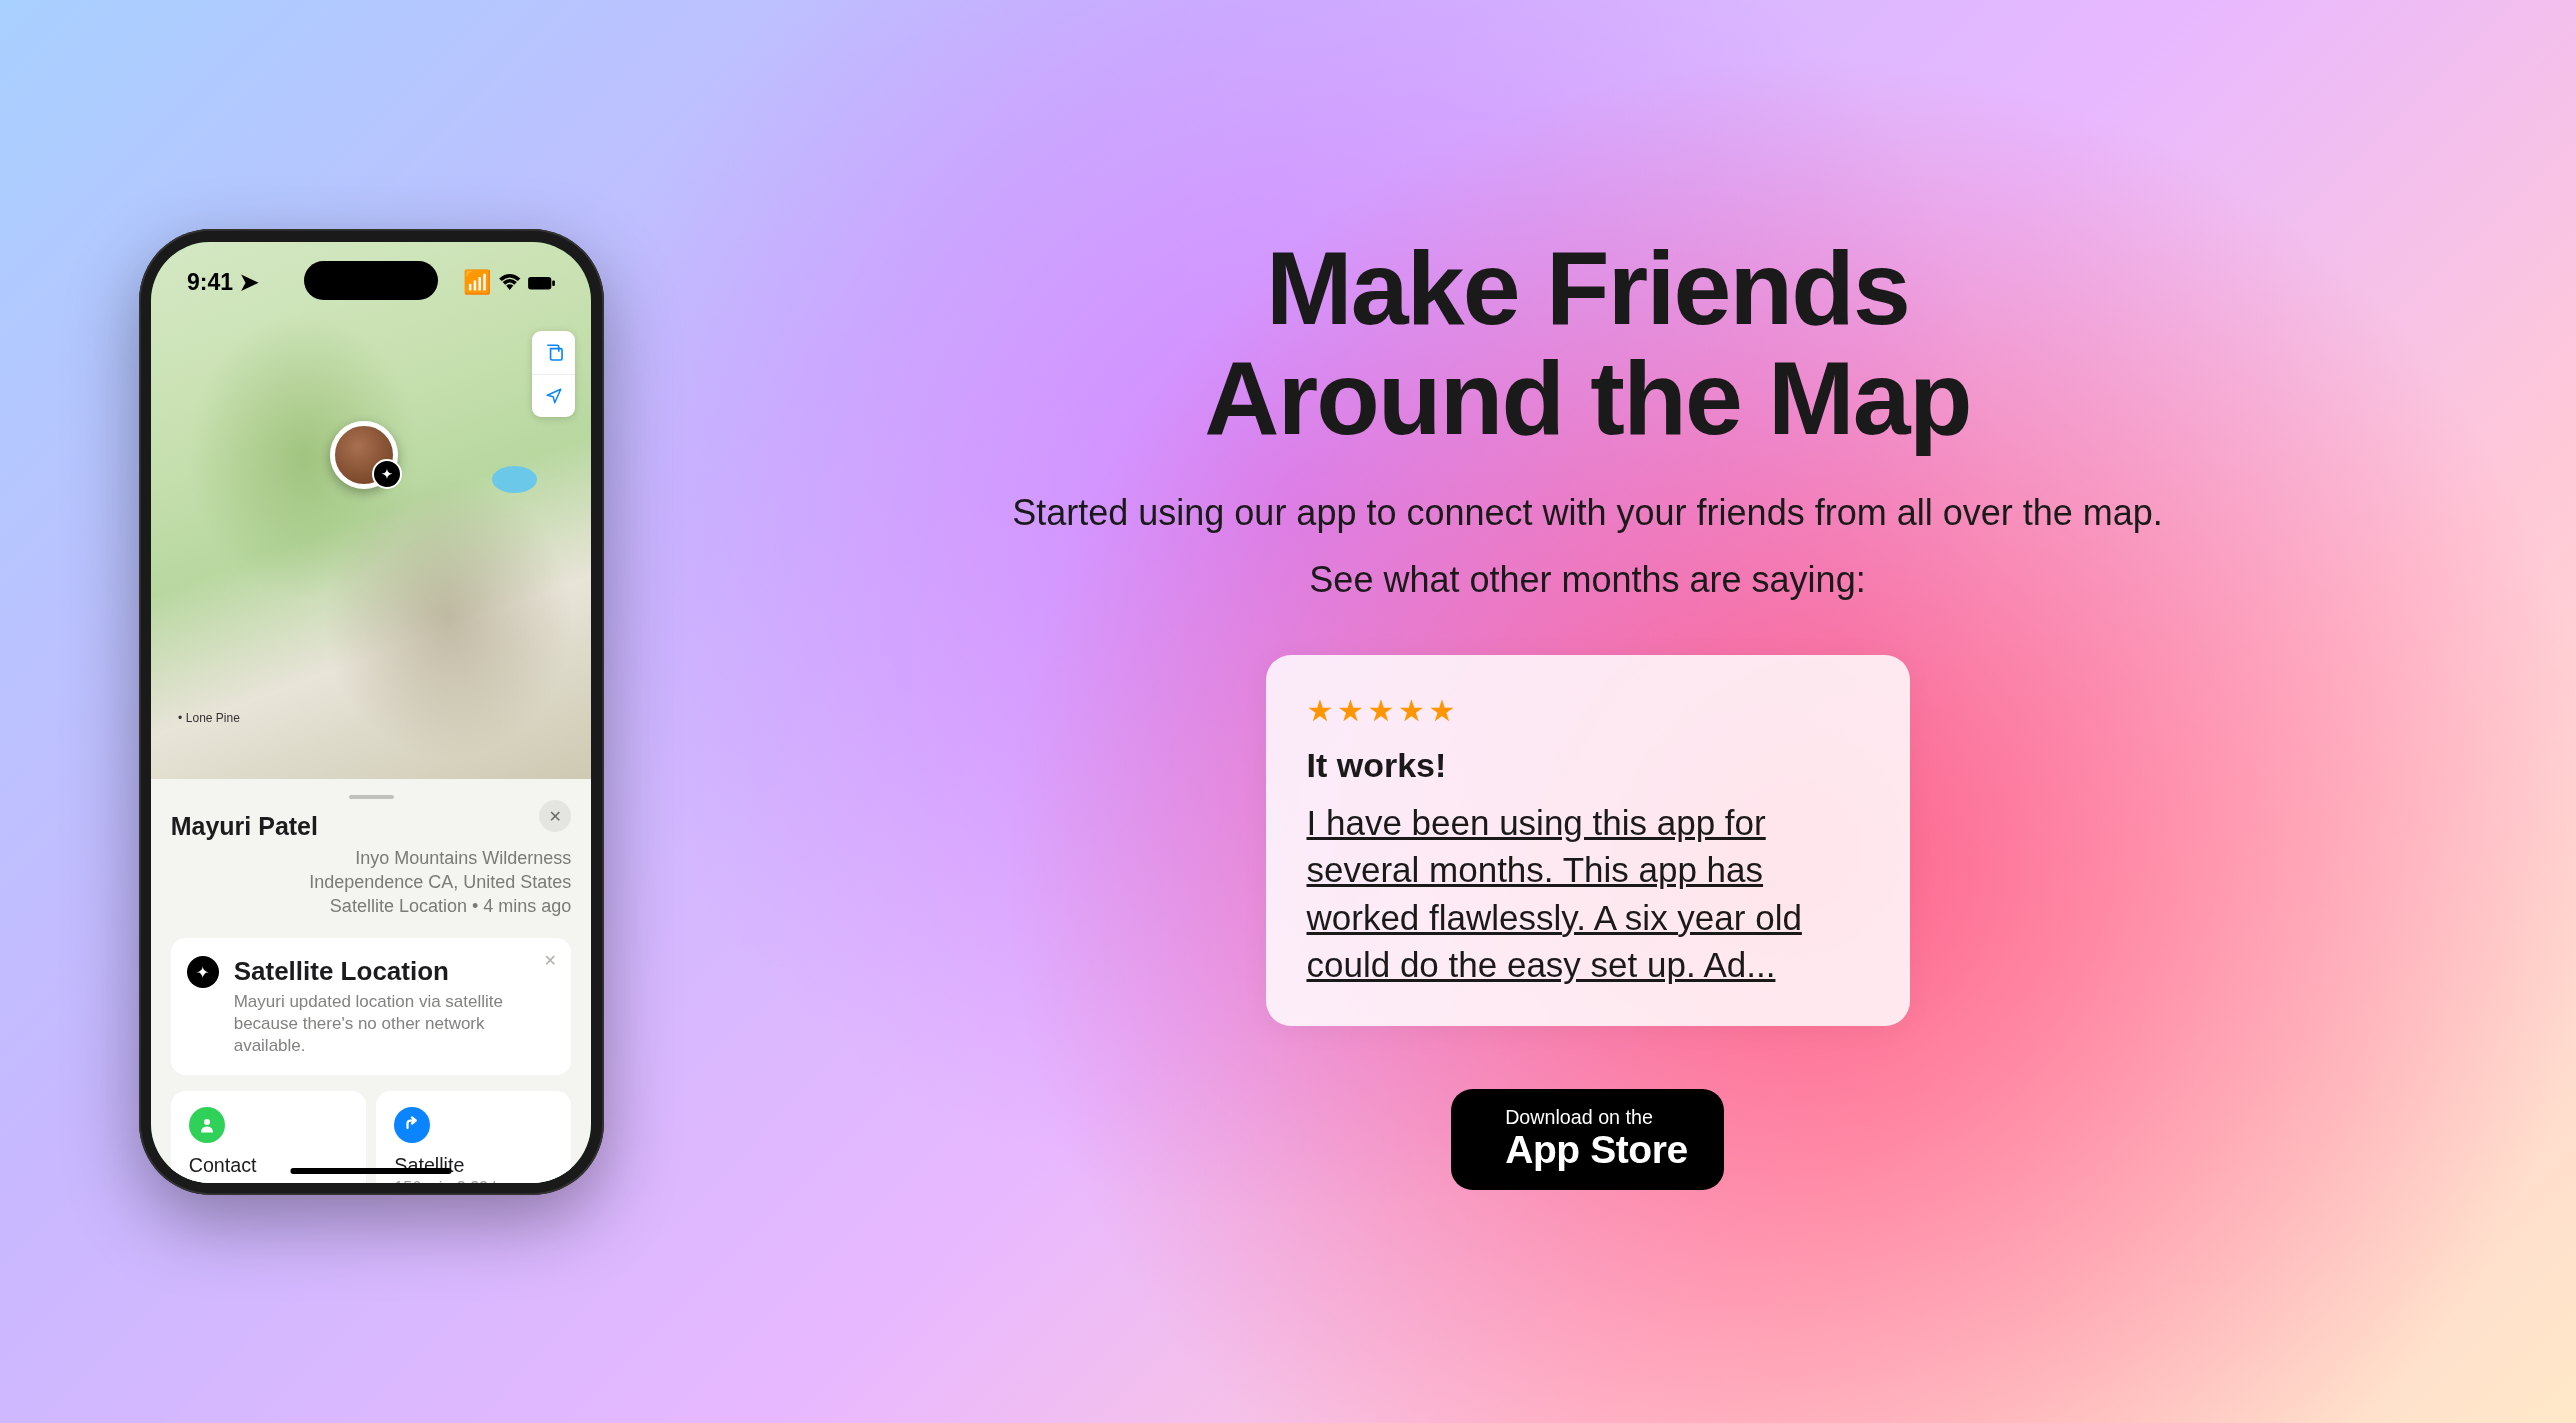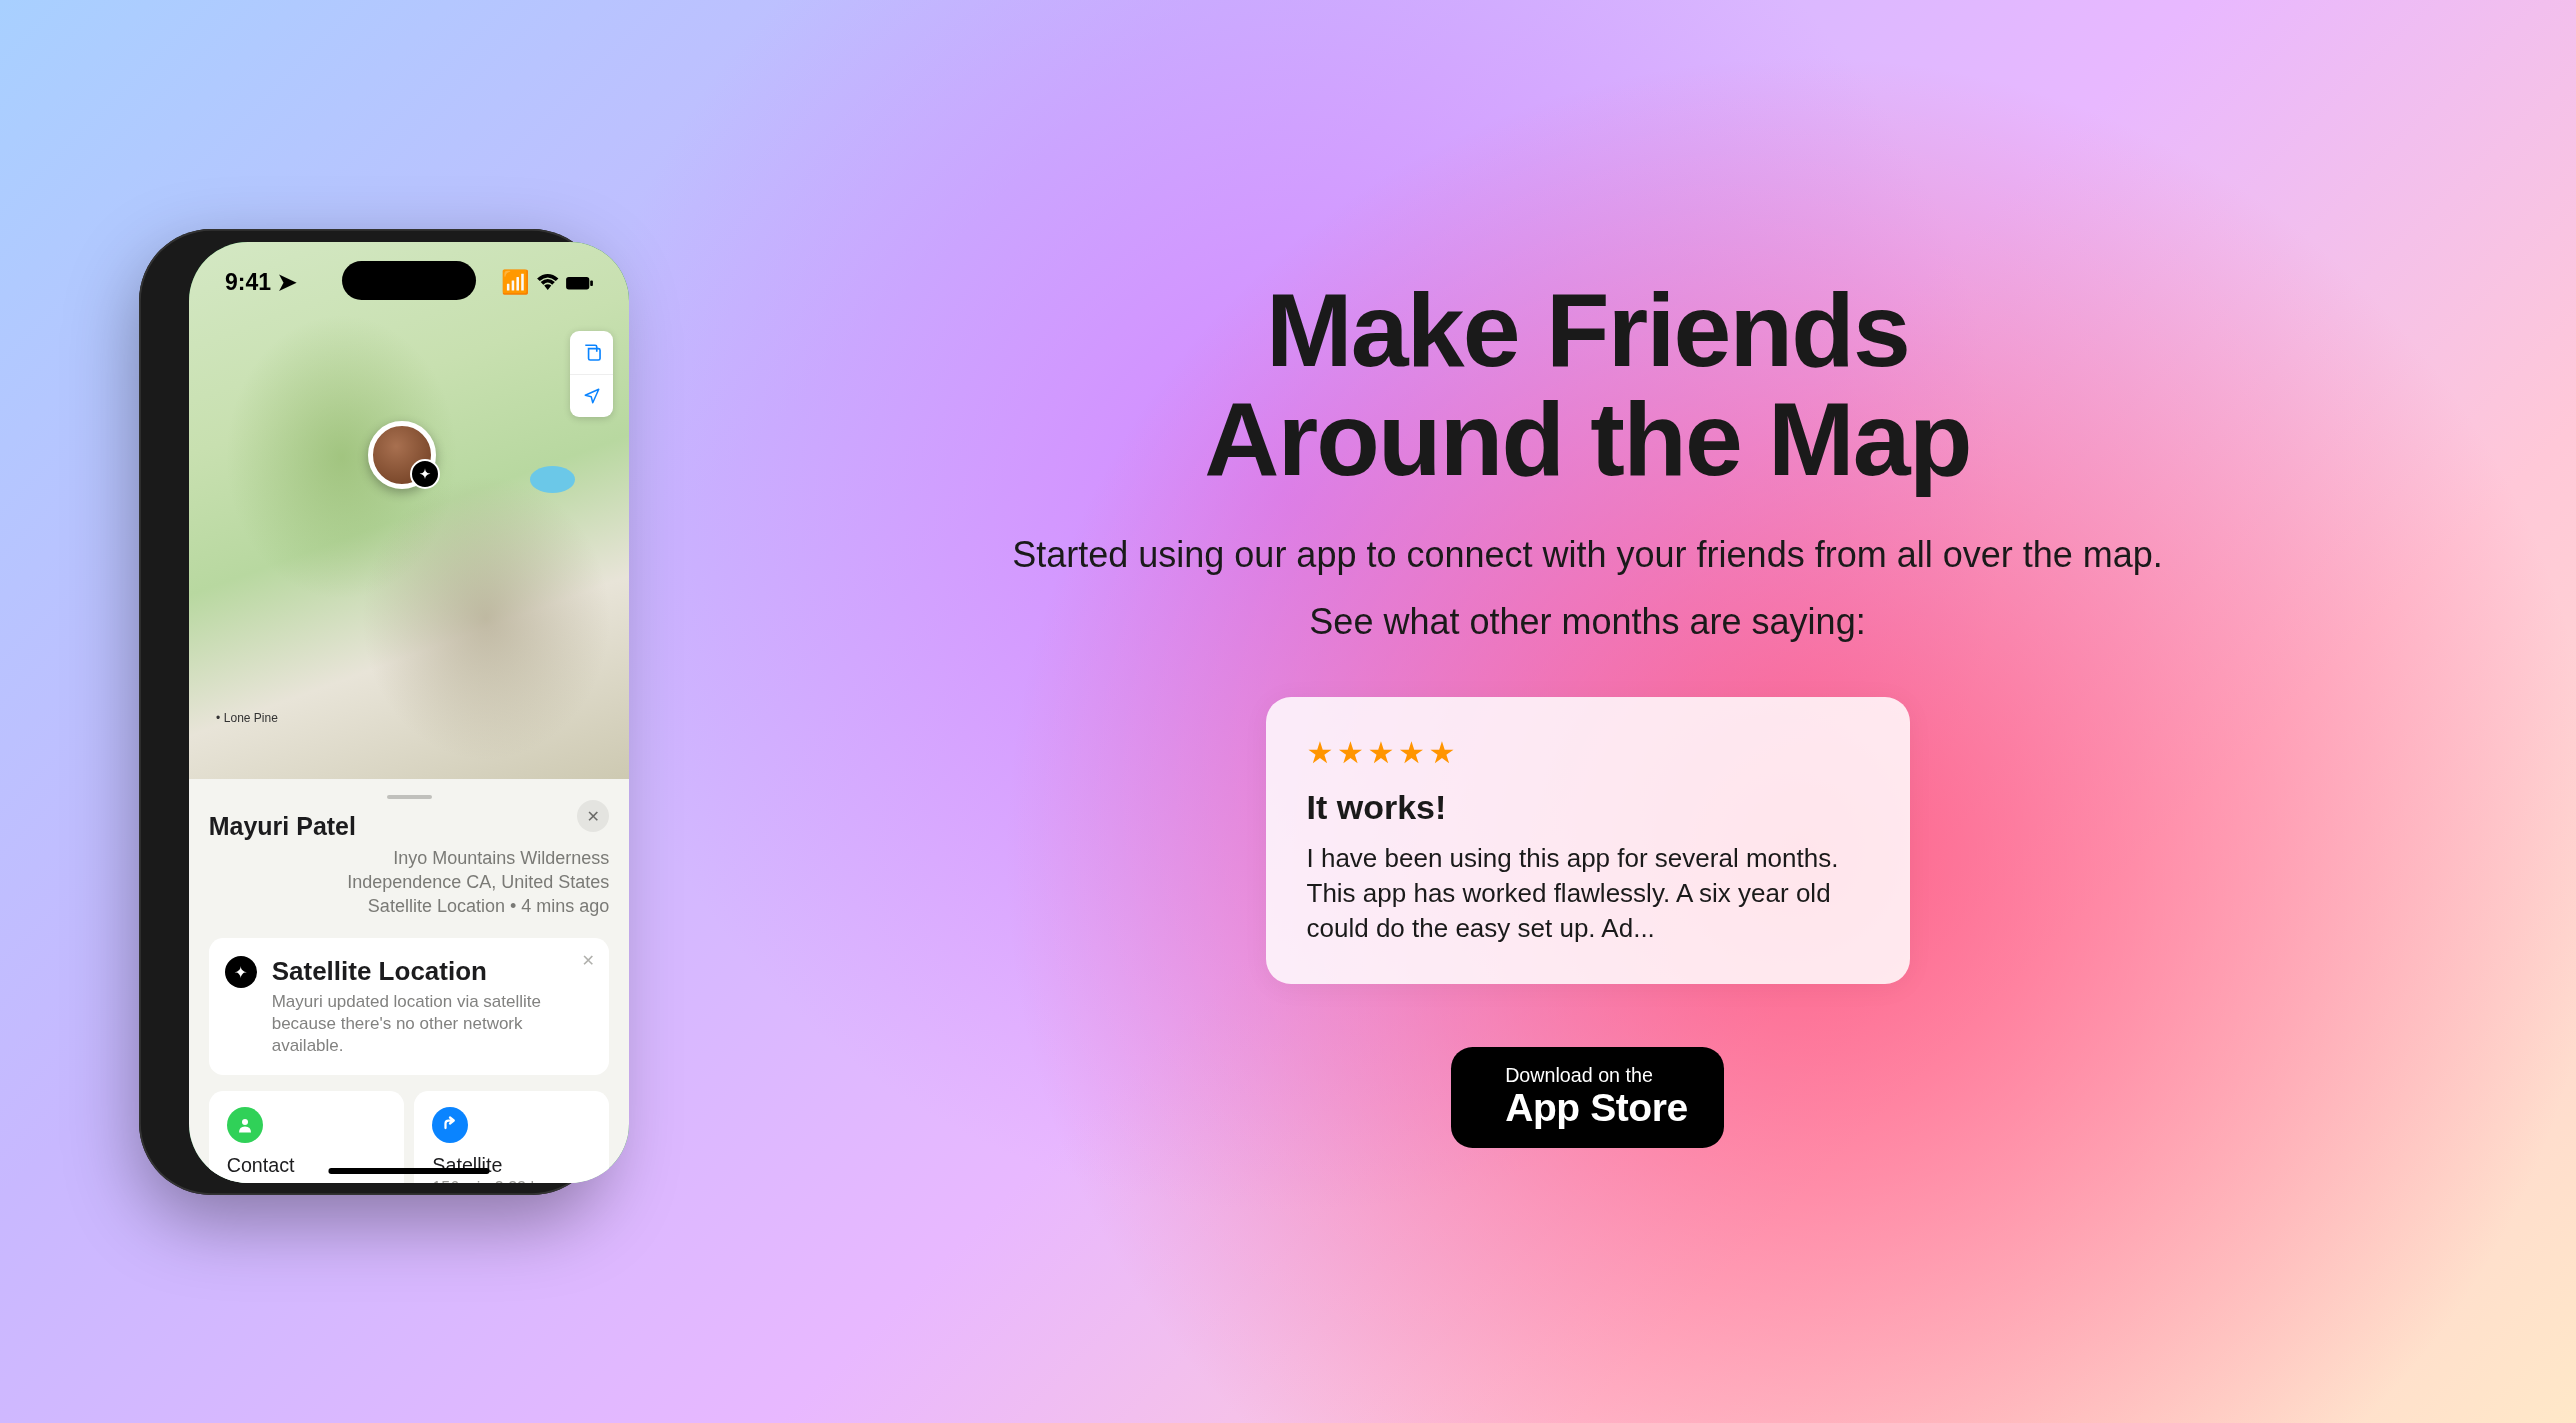--- a/index.html
+++ b/index.html
@@ -33,21 +33,20 @@
   padding: 12.5px;
   box-shadow: 0 27px 72px rgba(0,0,0,0.35), inset 0 0 0 1.8px #333;
   position: relative;
 }
 .phone-inner {
   width: 100%; height: 100%;
   background: #15803d;
   border-radius: 59px;
   overflow: hidden;
   position: relative;
-  margin-left: 38px;
 }
 .island {
   position: absolute;
   top: 19.7px; left: 50%;
   transform: translateX(-50%);
   width: 134px; height: 39px;
   background: #000;
   border-radius: 27px;
   z-index: 20;
 }
@@ -154,21 +153,21 @@
   width: 644px;
   background: rgba(255,255,255,0.84);
   border-radius: 25px;
   padding: 38px 41px;
   text-align: left;
   box-shadow: 0 3.6px 27px rgba(0,0,0,0.05);
 }
 .stars { display: flex; gap: 3.6px; margin-bottom: 18px; }
 .star { color: #ff9500; font-size: 30px; }
 .review-title { font-size: 34px; font-weight: 700; color: #1a1a1a; margin-bottom: 14.3px; }
-.review-body { font-size: 26px; color: #1a1a1a; line-height: 1.35; }
+.review-body { font-size: 35px; color: #1a1a1a; line-height: 1.35; text-decoration: underline; }
 
 .appstore-btn {
   margin-top: 63px;
   background: #000;
   border-radius: 21.5px;
   padding: 18px 36px;
   display: flex; align-items: flex-start; gap: 18px;
   color: #fff;
 }
 .apple-icon { font-size: 50px; line-height: 1; }

